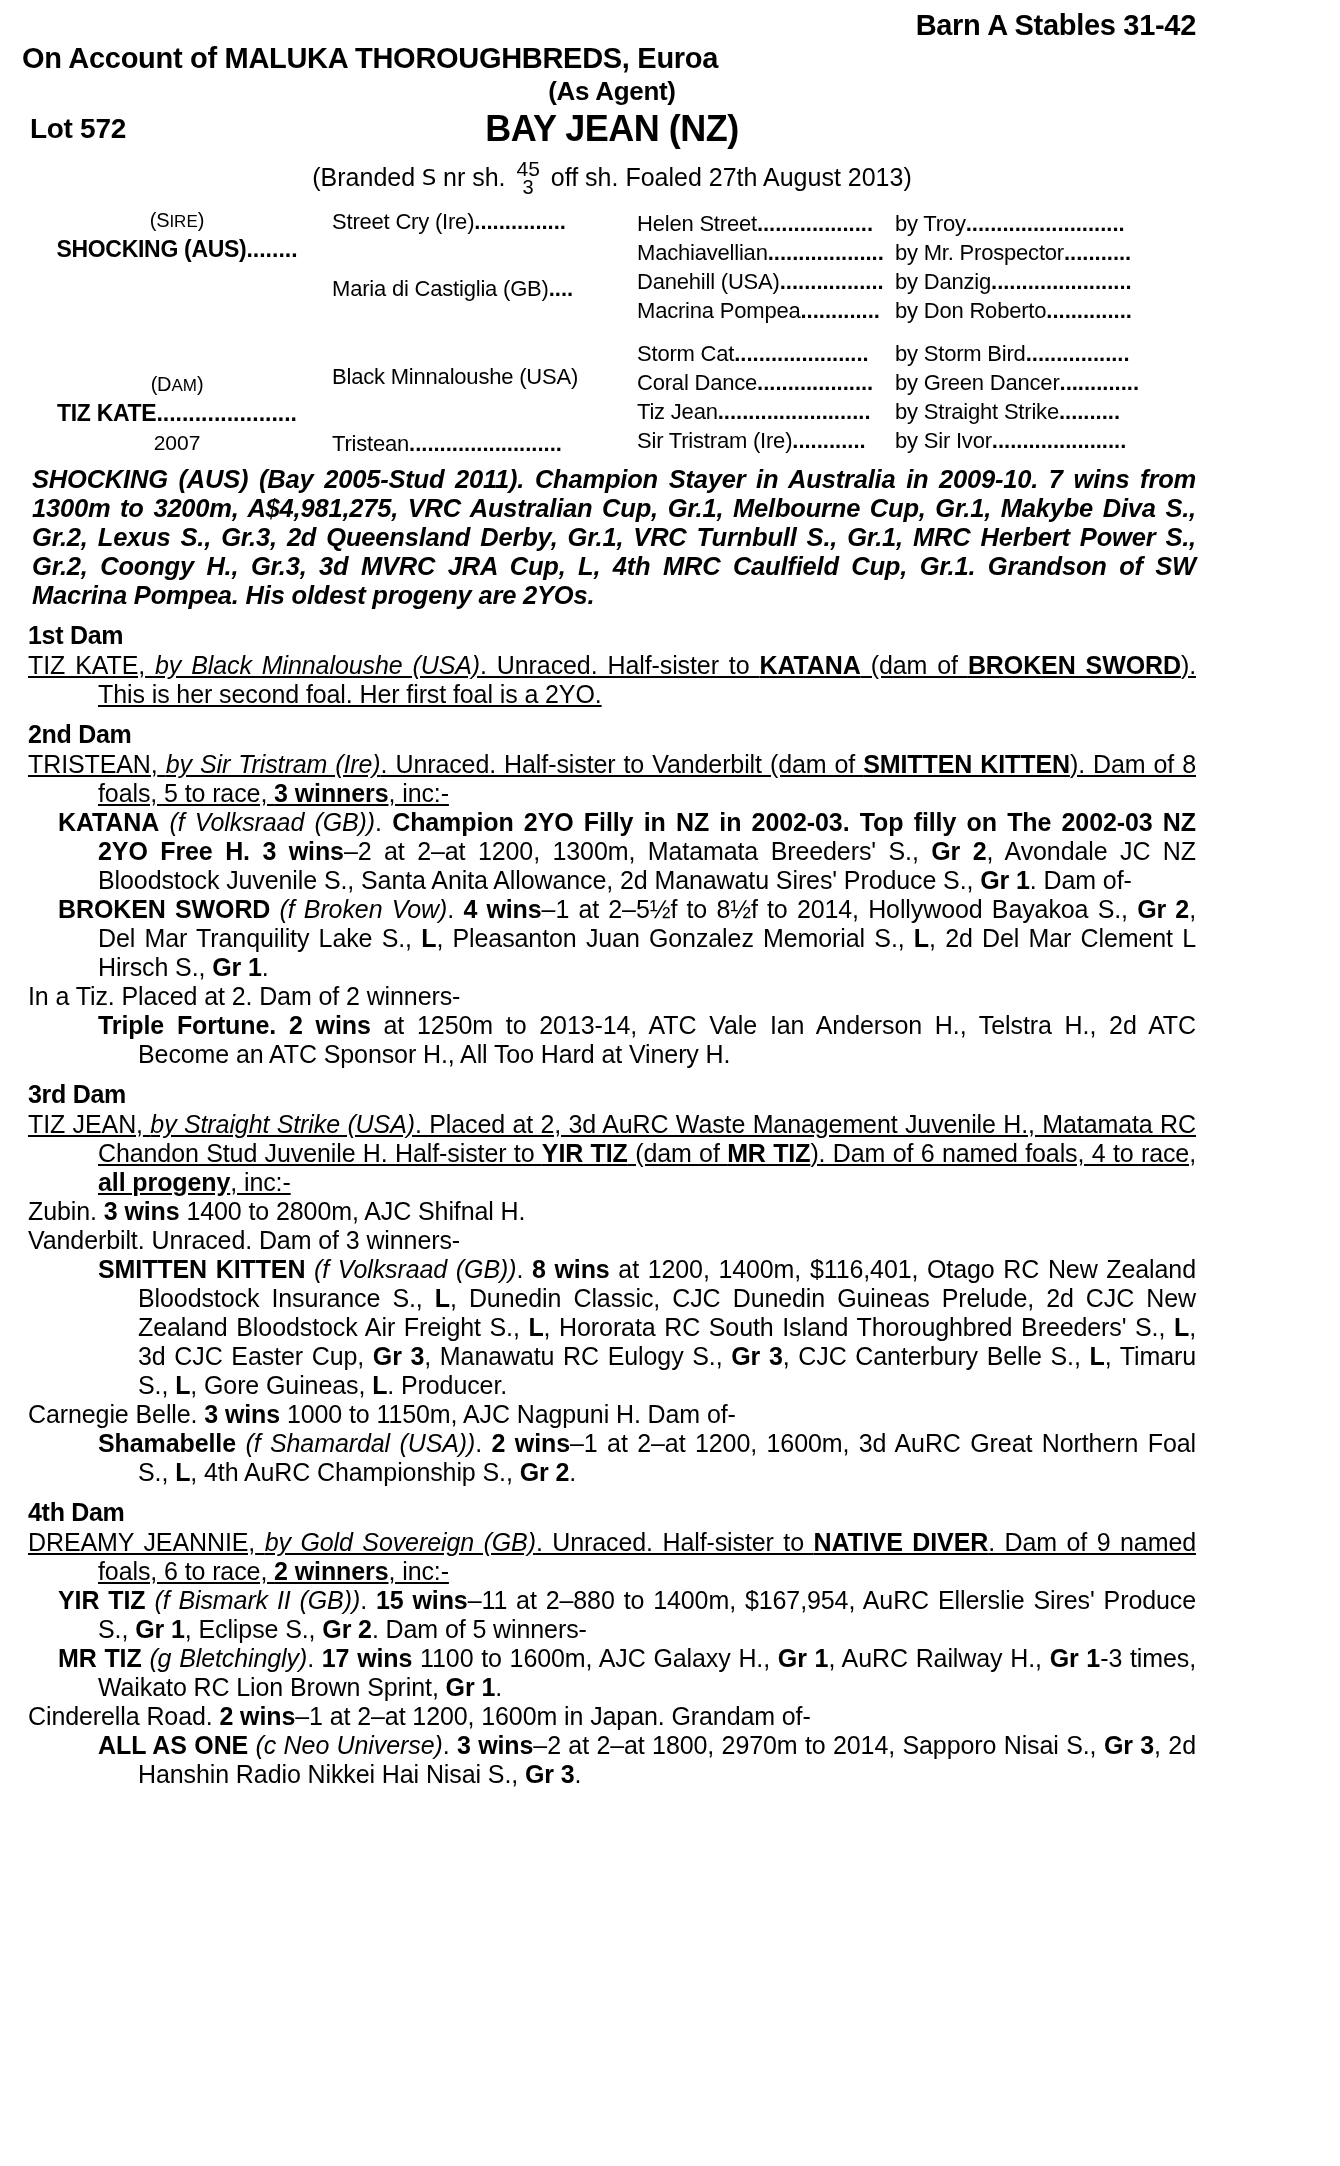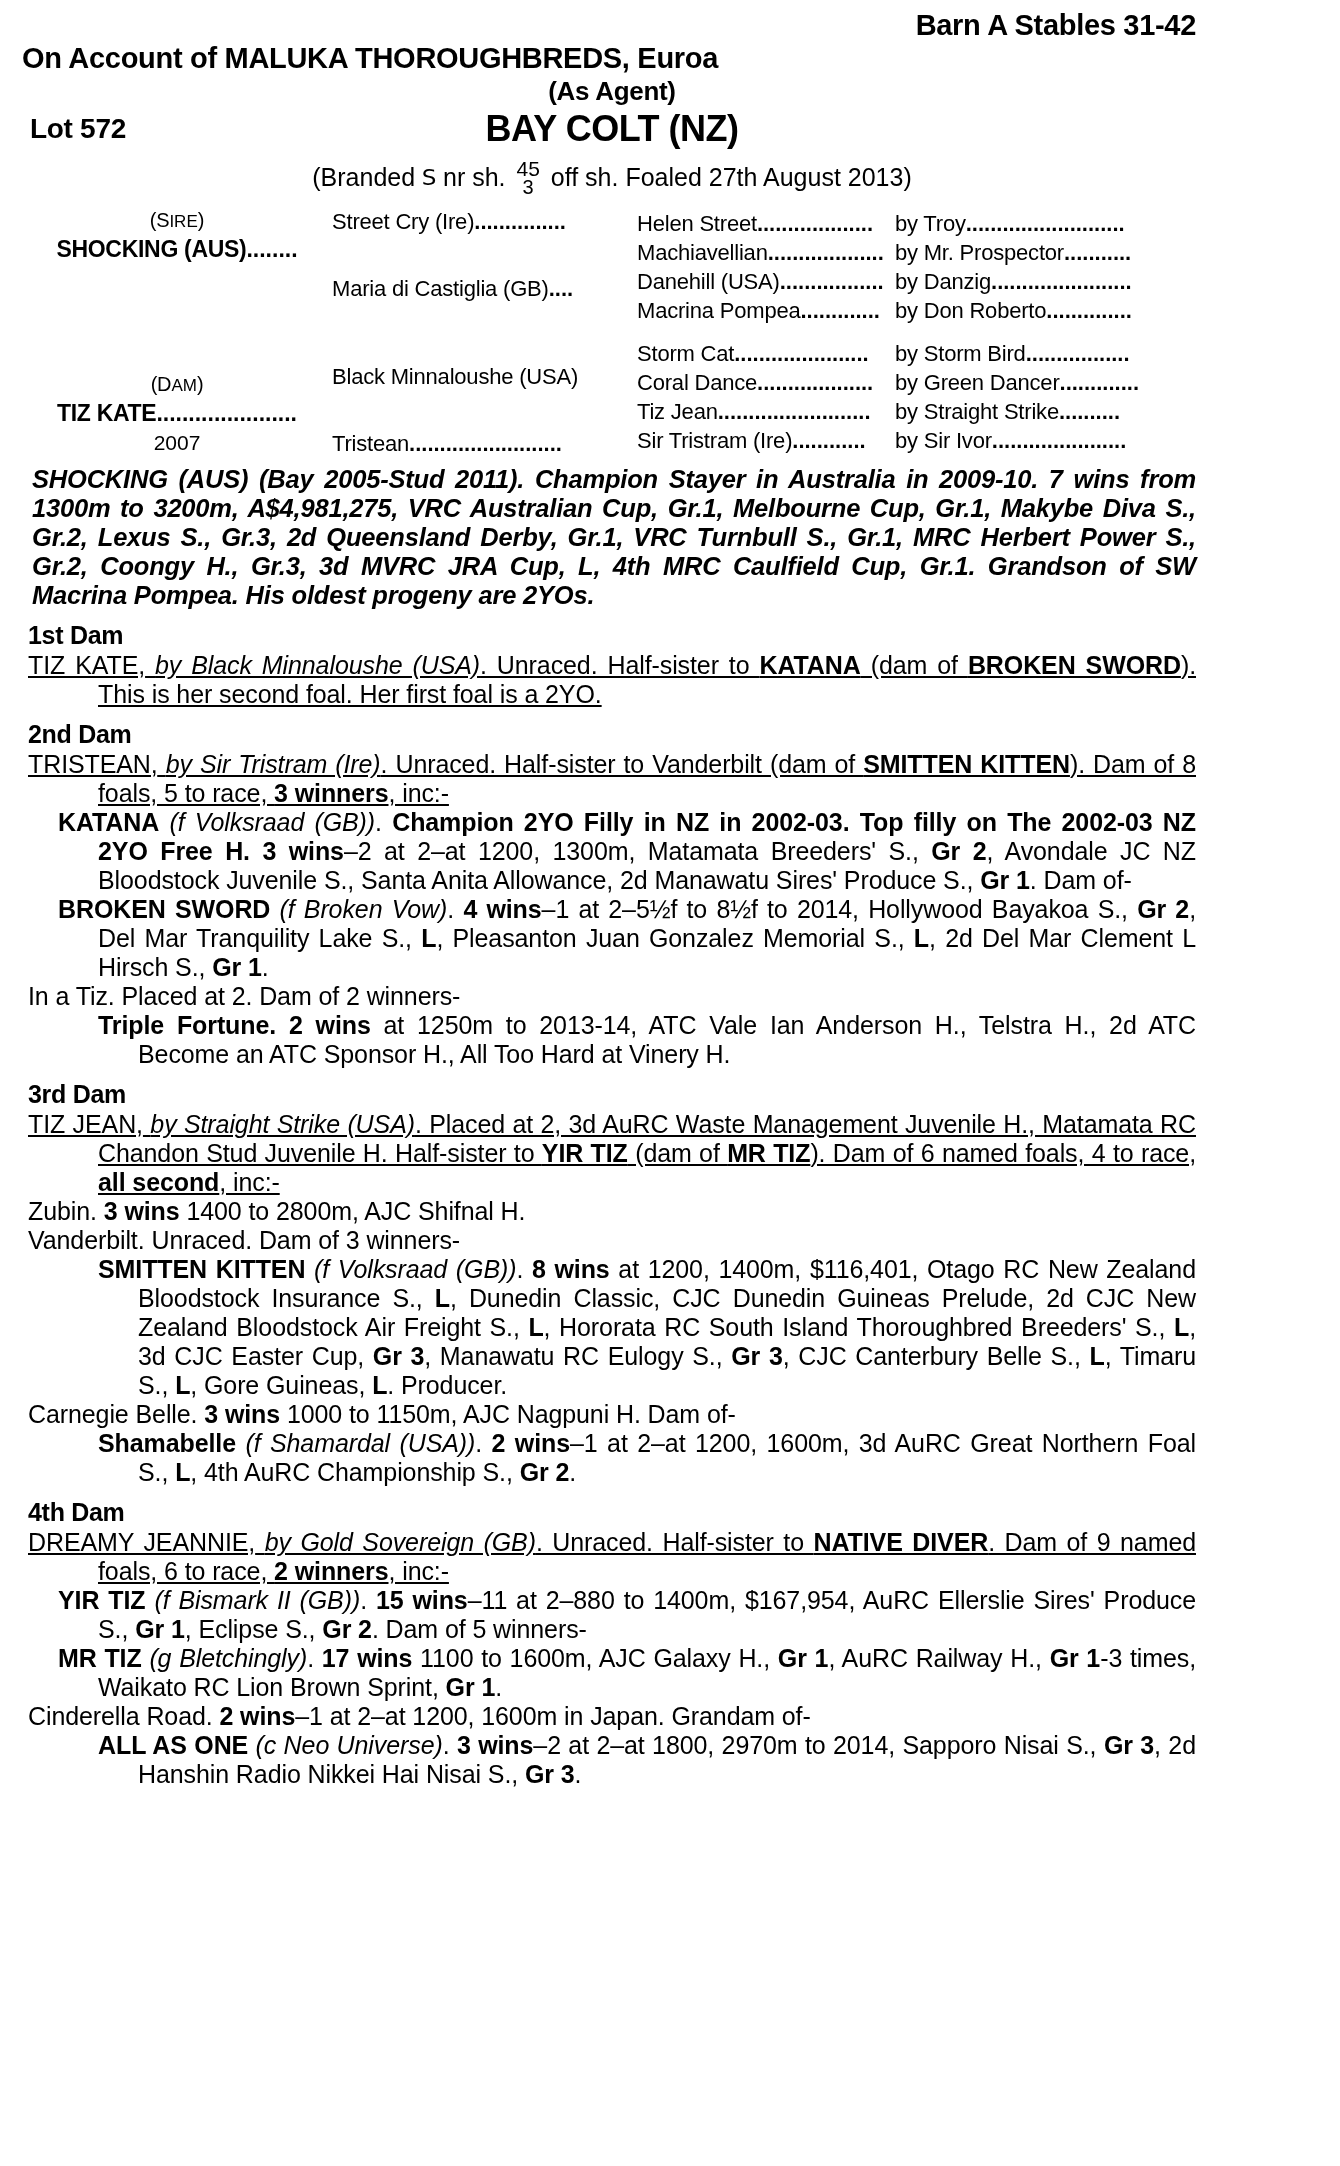--- a/index.html
+++ b/index.html
@@ -196,21 +196,21 @@
 <body>
 
 <div class="page">
 
   <div class="barn-line">Barn A Stables 31-42</div>
   <div class="vendor-line">On Account of MALUKA THOROUGHBREDS, Euroa</div>
   <div class="agent-line">(As Agent)</div>
 
   <div class="lot-row">
     <div class="lot-number">Lot 572</div>
-    <div class="colt-title">BAY COLT (NZ)</div>
+    <div class="colt-title">BAY JEAN (NZ)</div>
   </div>
 
   <div class="brand-line">
     <span>(Branded</span>
     <span class="brand-sym">S</span>
     <span>nr sh.</span>
     <span class="frac">
       <span class="num">45</span>
       <span class="den">3</span>
     </span>
@@ -317,21 +317,21 @@
     <i>(f Broken Vow)</i><span>. <b>4 wins</b>–1 at 2–5½f to 8½f to 2014, Hollywood Bayakoa S., <b>Gr 2</b>, Del Mar Tranquility Lake S., <b>L</b>, Pleasanton Juan Gonzalez Memorial S., <b>L</b>, 2d Del Mar Clement L Hirsch S., <b>Gr 1</b>.</span>
   </p>
   <p class="p ind-lead">In a Tiz. Placed at 2. Dam of 2 winners-</p>
   <p class="p hang-sub">
     <b>Triple Fortune.</b><span> <b>2 wins</b> at 1250m to 2013-14, ATC Vale Ian Anderson H., Telstra H., 2d ATC Become an ATC Sponsor H., All Too Hard at Vinery H.</span>
   </p>
 
   <div class="dam-heading">3rd Dam</div>
   <p class="p ind0 hang1">
     <span>TIZ JEAN,</span>
-    <i>by Straight Strike (USA)</i><span>. Placed at 2, 3d AuRC Waste Management Juvenile H., Matamata RC Chandon Stud Juvenile H. Half-sister to </span><b>YIR TIZ</b><span> (dam of </span><b>MR TIZ</b><span>). Dam of 6 named foals, 4 to race, </span><b>all second</b><span>, inc:-</span>
+    <i>by Straight Strike (USA)</i><span>. Placed at 2, 3d AuRC Waste Management Juvenile H., Matamata RC Chandon Stud Juvenile H. Half-sister to </span><b>YIR TIZ</b><span> (dam of </span><b>MR TIZ</b><span>). Dam of 6 named foals, 4 to race, </span><b>all progeny</b><span>, inc:-</span>
   </p>
   <p class="p ind-lead">
     <span>Zubin.</span><span> <b>3 wins</b> 1400 to 2800m, AJC Shifnal H.</span>
   </p>
   <p class="p ind-lead">
     <span>Vanderbilt.</span><span> Unraced. Dam of 3 winners-</span>
   </p>
   <p class="p hang-sub">
     <b>SMITTEN KITTEN</b>
     <i>(f Volksraad (GB))</i><span>. <b>8 wins</b> at 1200, 1400m, $116,401, Otago RC New Zealand Bloodstock Insurance S., <b>L</b>, Dunedin Classic, CJC Dunedin Guineas Prelude, 2d CJC New Zealand Bloodstock Air Freight S., <b>L</b>, Hororata RC South Island Thoroughbred Breeders' S., <b>L</b>, 3d CJC Easter Cup, <b>Gr 3</b>, Manawatu RC Eulogy S., <b>Gr 3</b>, CJC Canterbury Belle S., <b>L</b>, Timaru S., <b>L</b>, Gore Guineas, <b>L</b>. Producer.</span>

